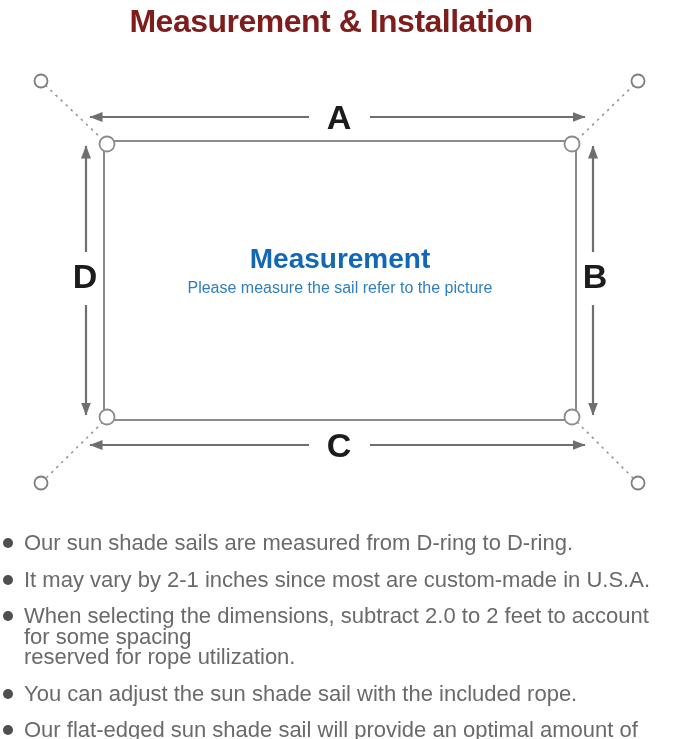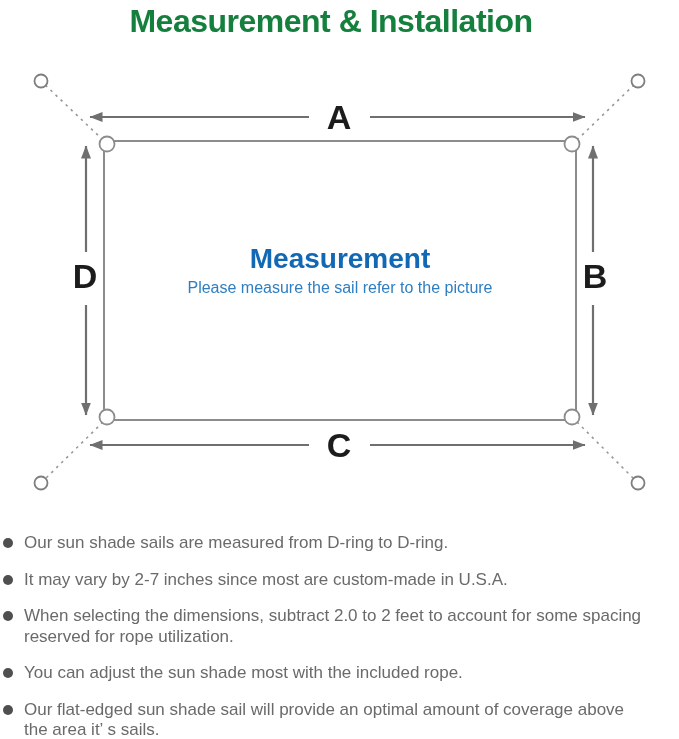--- a/index.html
+++ b/index.html
@@ -18,21 +18,21 @@
     position: absolute;
     top: 1px;
     left: 0;
     width: 662px;
     margin: 0;
     text-align: center;
     font-size: 32px;
     line-height: 40px;
     font-weight: 700;
     letter-spacing: -0.5px;
-    color: #15803d;
+    color: #7f1d1d;
   }
   .diagram-svg {
     position: absolute;
     top: 60px;
     left: 0;
   }
   .dim-label {
     font-family: "Liberation Sans", sans-serif;
     font-size: 34px;
     font-weight: 700;
@@ -57,21 +57,21 @@
     margin: 0;
     padding: 0;
     list-style: none;
   }
   .note {
     display: flex;
     align-items: flex-start;
     gap: 11px;
     margin: 0 4px 16px 3px;
     color: #6a6a6a;
-    font-size: 17px;
+    font-size: 22px;
     line-height: 20.5px;
   }
   .note-dot {
     flex: 0 0 auto;
     width: 10px;
     height: 10px;
     margin-top: 5px;
     border-radius: 50%;
     background: #4f4f4f;
   }
@@ -134,29 +134,29 @@
   <text class="center-subtitle" x="340" y="233" text-anchor="middle">Please measure the sail refer to the picture</text>
 </svg>
 
 <ul class="notes">
   <li class="note">
     <span class="note-dot"></span>
     <span class="note-text">Our sun shade sails are measured from D-ring to D-ring.</span>
   </li>
   <li class="note">
     <span class="note-dot"></span>
-    <span class="note-text">It may vary by 2-7 inches since most are custom-made in U.S.A.</span>
+    <span class="note-text">It may vary by 2-1 inches since most are custom-made in U.S.A.</span>
   </li>
   <li class="note">
     <span class="note-dot"></span>
     <span class="note-text">When selecting the dimensions, subtract 2.0 to 2 feet to account for some spacing
 reserved for rope utilization.</span>
   </li>
   <li class="note">
     <span class="note-dot"></span>
-    <span class="note-text">You can adjust the sun shade most with the included rope.</span>
+    <span class="note-text">You can adjust the sun shade sail with the included rope.</span>
   </li>
   <li class="note">
     <span class="note-dot"></span>
     <span class="note-text">Our flat-edged sun shade sail will provide an optimal amount of coverage above
 the area it’ s sails.</span>
   </li>
 </ul>
 
 </body></html>

